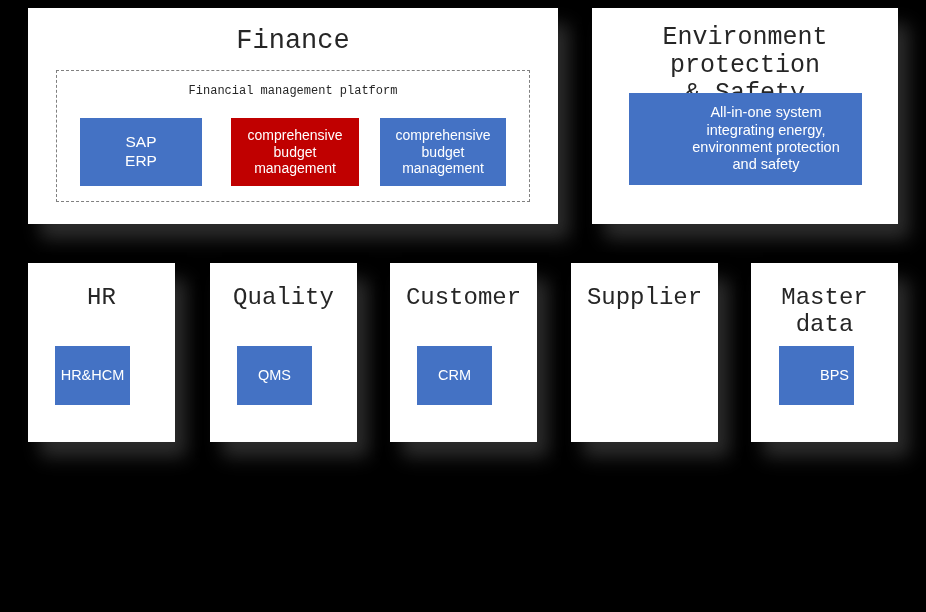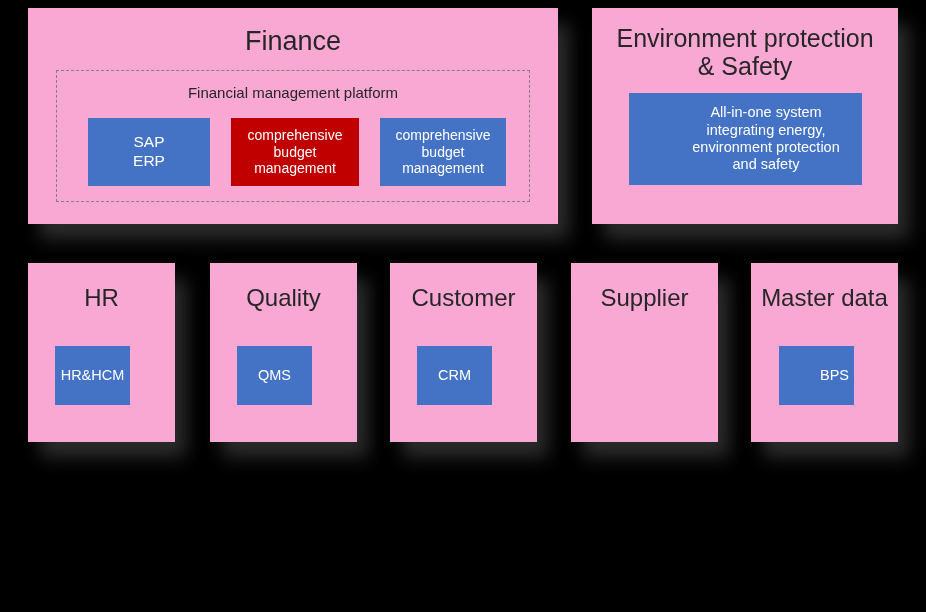--- a/index.html
+++ b/index.html
@@ -19,24 +19,25 @@
     position: absolute;
     left: 0; top: 0;
     width: 926px;
     height: 612px;
     background: #000000;
   }
 
   
   .card {
     position: absolute;
-    background: #f9a8d4;
+    background: #ffffff;
     box-shadow: 10px 14px 16px rgba(255,255,255,0.04),
                 12px 16px 18px rgba(40,40,40,0.9);
     box-sizing: border-box;
+    font-family: Liberation Mono, monospace;
   }
 
   .card-title {
     text-align: center;
     color: #262626;
     font-weight: 400;
     line-height: 1.12;
   }
 
   
@@ -55,21 +56,21 @@
     position: absolute;
     left: 28px;
     top: 62px;
     width: 474px;
     height: 132px;
     border: 1px dashed #808080;
     box-sizing: border-box;
   }
   .dashed-label {
     text-align: center;
-    font-size: 15px;
+    font-size: 12px;
     color: #262626;
     margin-top: 13px;
   }
 
   .blue-box {
     background: #4472c4;
     color: #ffffff;
     display: flex;
     align-items: center;
     justify-content: center;
@@ -83,21 +84,21 @@
     display: flex;
     align-items: center;
     justify-content: center;
     text-align: center;
     box-sizing: border-box;
     line-height: 1.2;
   }
 
   #fin-sap {
     position: absolute;
-    left: 88px;
+    left: 80px;
     top: 118px;
     width: 122px;
     height: 68px;
     font-size: 15.5px;
   }
   #fin-budget1 {
     position: absolute;
     left: 231px;
     top: 118px;
     width: 128px;

